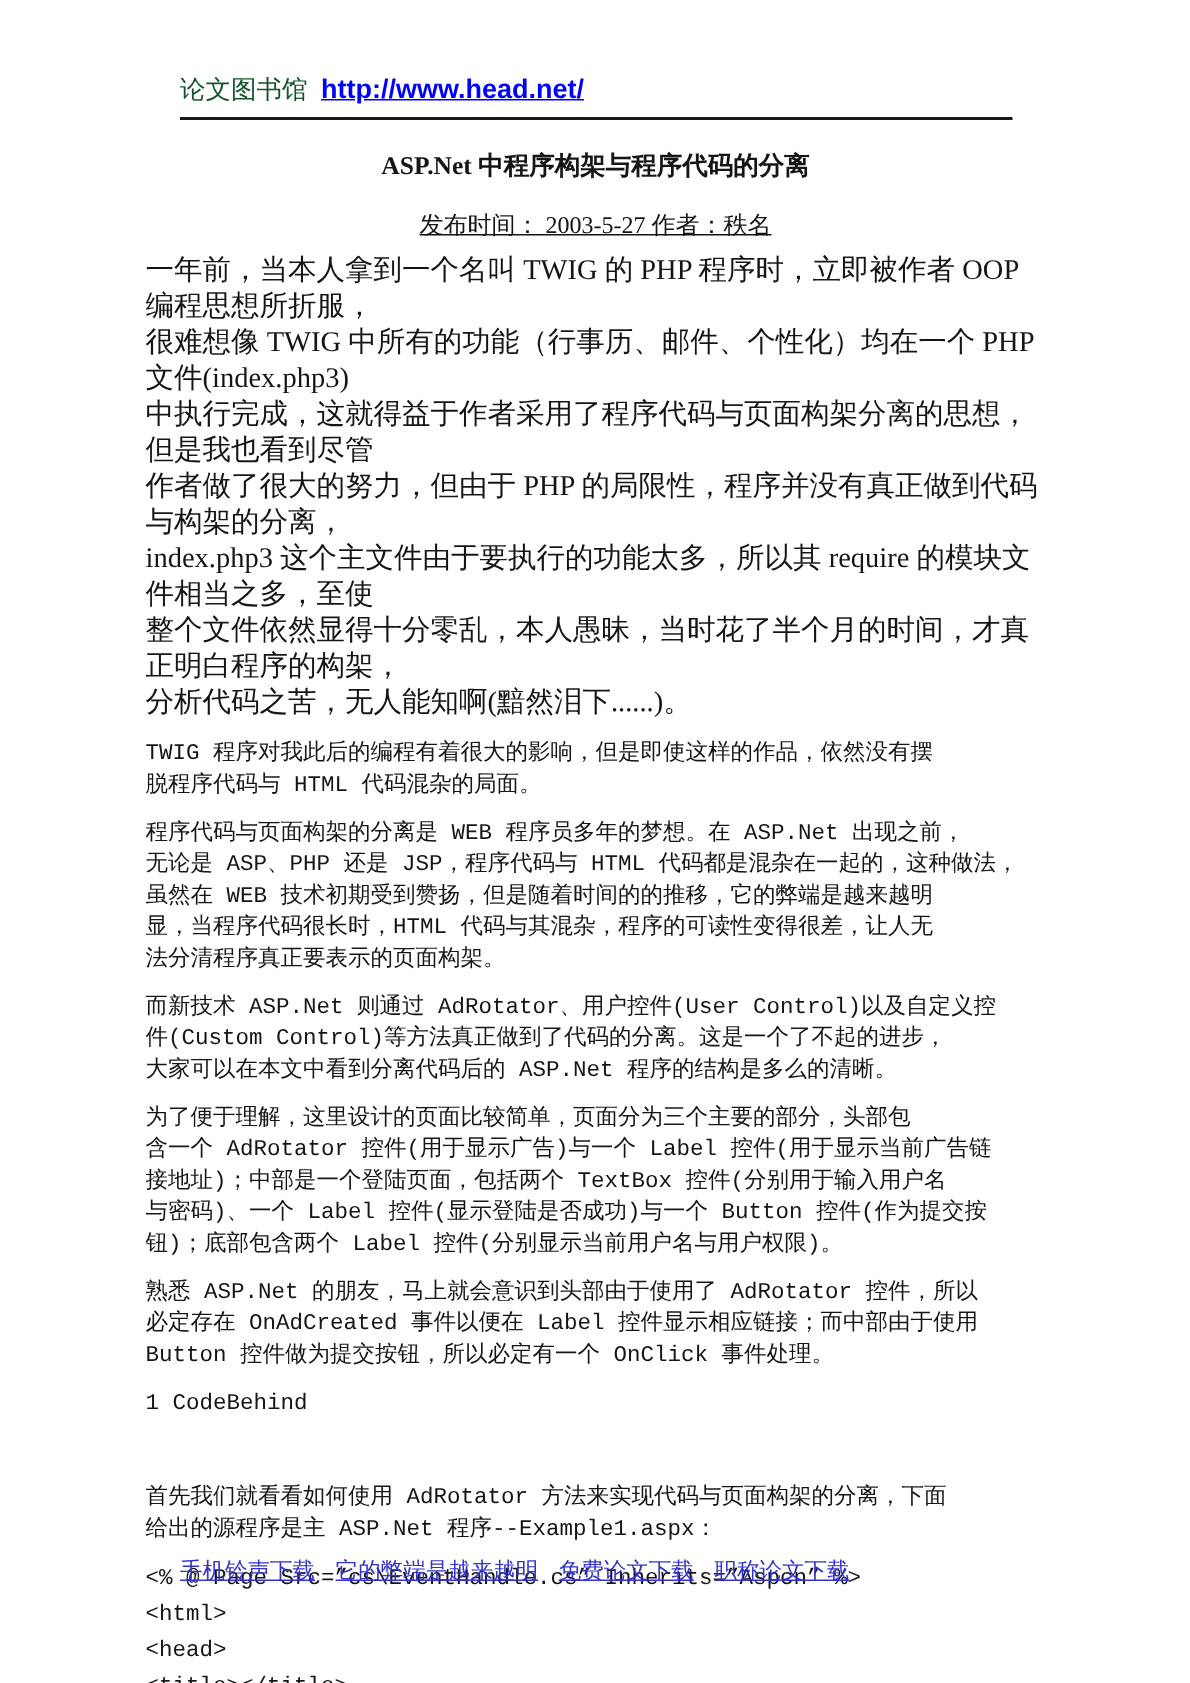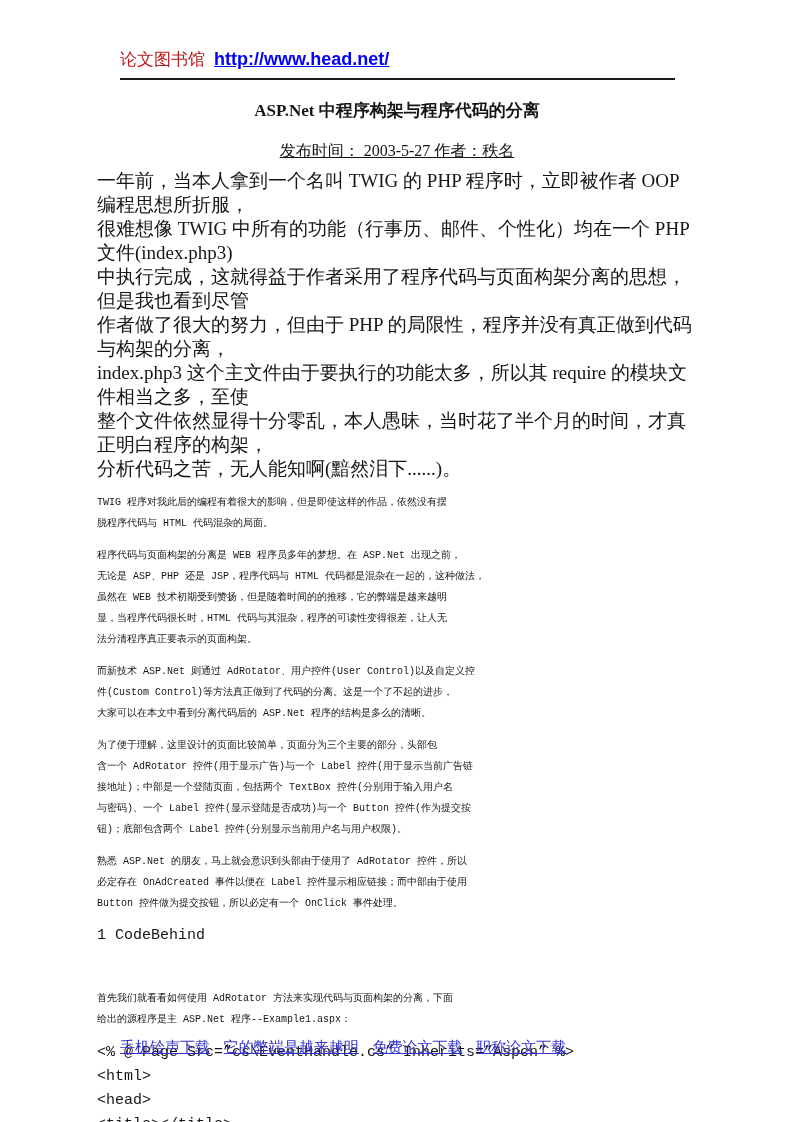--- a/index.html
+++ b/index.html
@@ -17,21 +17,21 @@
     position: absolute;
     top: 48px;
     left: 120px;
     width: 555px;
     border-bottom: 2px solid #1a1a1a;
     padding-bottom: 7px;
     white-space: nowrap;
   }
   .site-name {
     font-size: 17px;
-    color: #b91c1c;
+    color: #14532d;
   }
   .site-url {
     font-family: "Liberation Sans", sans-serif;
     font-weight: bold;
     font-size: 18px;
     color: #0000ff;
     text-decoration: underline;
     margin-left: 9px;
     cursor: pointer;
   }
@@ -62,21 +62,21 @@
     white-space: pre-line;
     margin: 0 0 11px 0;
   }
   .para.serif {
     font-family: "Liberation Serif", serif;
     font-size: 19px;
     line-height: 24px;
   }
   .para.mono {
     font-family: "Liberation Mono", "DejaVu Sans Mono", monospace;
-    font-size: 10px;
+    font-size: 15px;
     line-height: 21px;
   }
   .section-heading {
     font-family: "Liberation Mono", "DejaVu Sans Mono", monospace;
     font-size: 15px;
     font-weight: normal;
     line-height: 21px;
     margin: 4px 0 42px 0;
   }
   .code-block {

